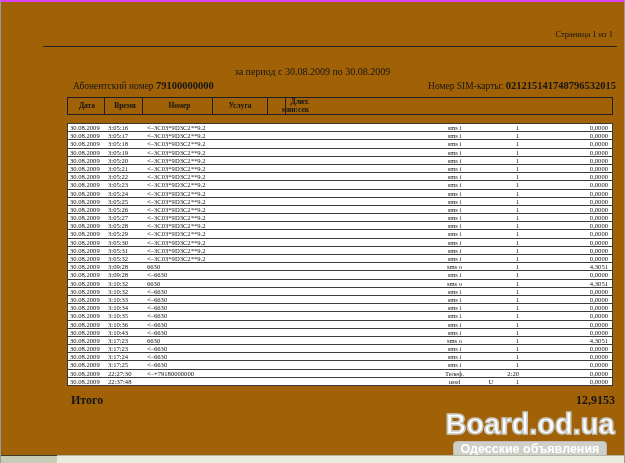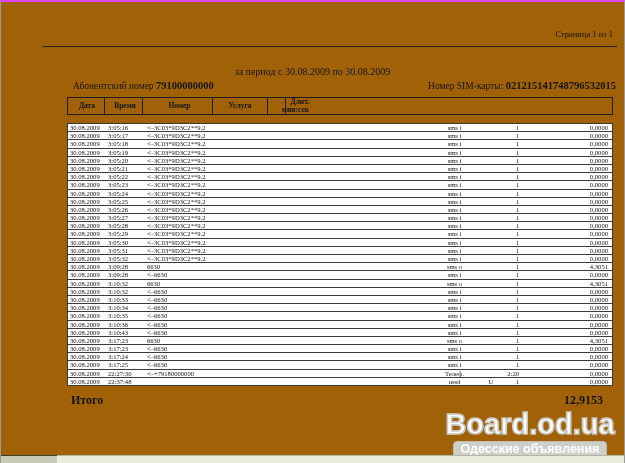--- a/index.html
+++ b/index.html
@@ -43,21 +43,21 @@
   .c-date{width:37px;padding-left:2px;}
   .c-time{width:38px;padding-left:3px;}
   .c-num{width:70px;padding-left:4px;}
   .c-zps{width:130px;}
   .c-zvtk{width:84px;}
   .c-svc{width:55px;text-align:center;}
   .c-flag{width:18px;text-align:center;}
   .c-dur{width:37px;text-align:right;padding-right:18px;}
   .c-cost{width:75px;text-align:right;padding-right:4px;}
   .totals{position:absolute;top:391px;left:70px;right:9px;font-size:12px;font-weight:bold;}
-  .totals .total-value{position:absolute;right:12px;top:0;}
+  .totals .total-value{position:absolute;right:0;top:0;}
   
   .watermark{
     position:absolute;top:407px;right:5px;width:178px;text-align:center;
     font-family:"Liberation Sans","DejaVu Sans",sans-serif;
   }
   .wm-title{
     font-size:29px;font-weight:800;letter-spacing:0px;line-height:30px;
     color:#ffffff;-webkit-text-stroke:1.6px #c7c7c3;
     text-shadow:0 0 1px #cfcfcb;
   }

